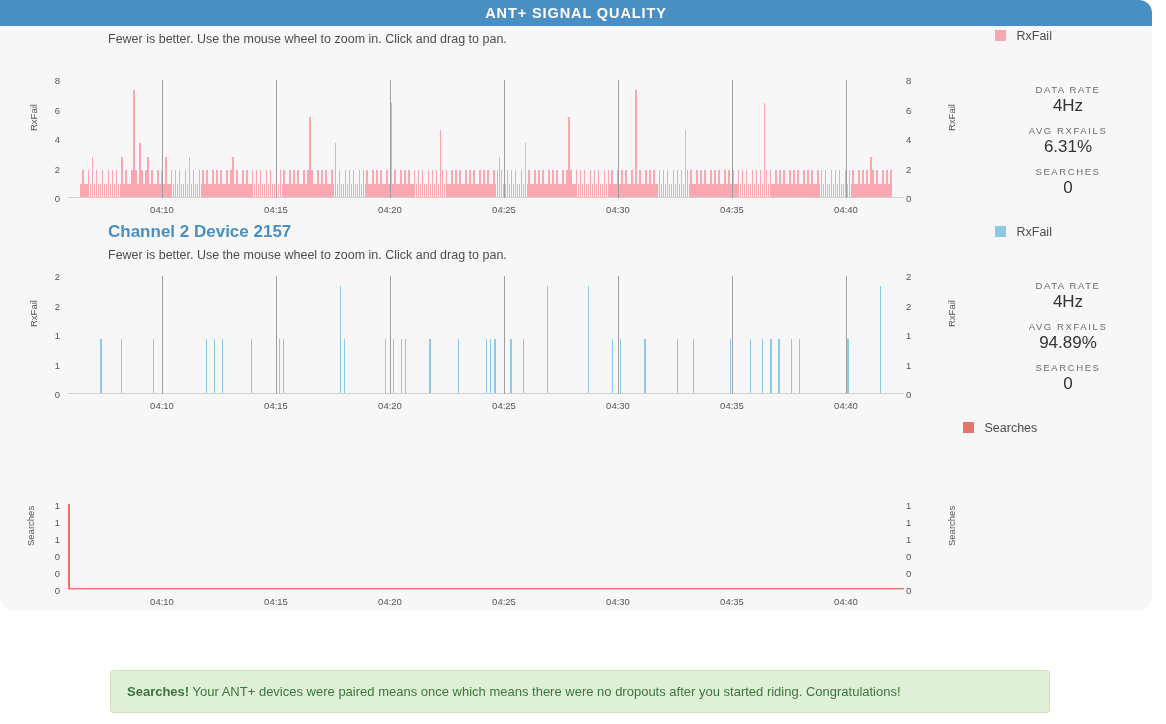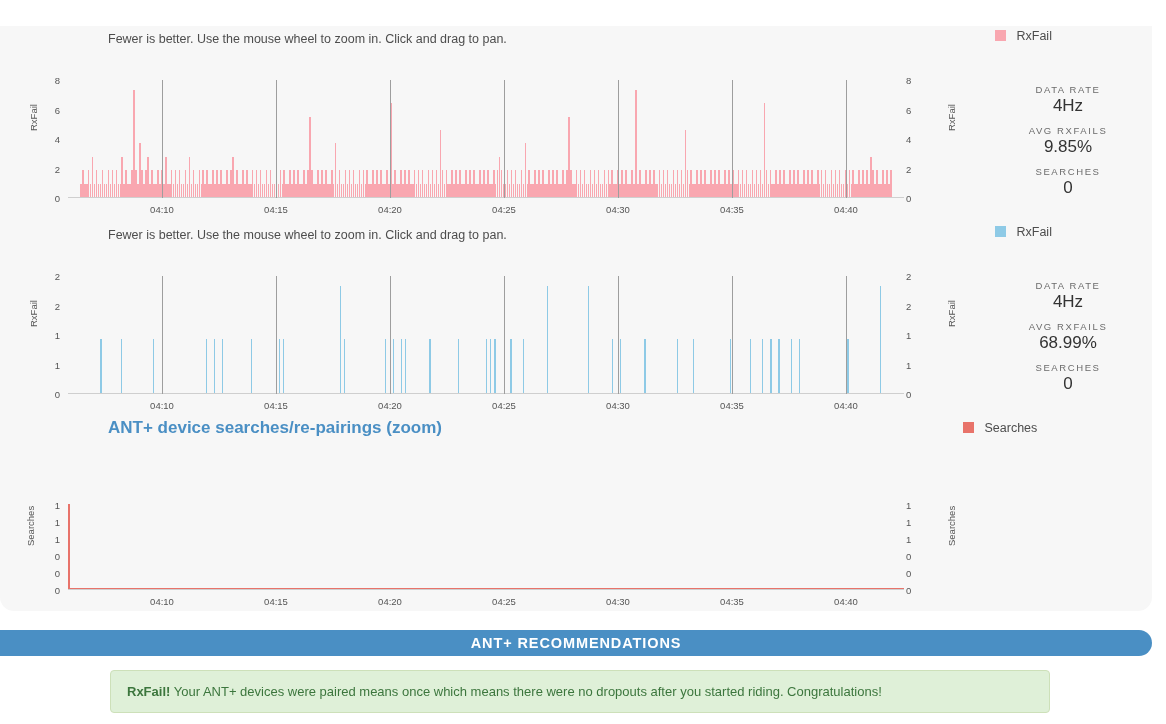--- a/index.html
+++ b/index.html
@@ -126,20 +126,23 @@
     font-size: 13px;
     padding: 13px 16px;
   }
   .rec-box b { font-weight: bold; }
 </style>
 </head>
 <body>
 
 <div class="page">
 
+  <div class="banner first" style="position:absolute;left:0;top:0;">
+    <span>ANT+ SIGNAL QUALITY</span>
+  </div>
 
   <div class="panel" style="position:absolute;left:0;top:26px;height:585px;">
 
     <div class="chart-block" style="position:absolute;left:0;top:0;width:960px;height:196px;">
       <div class="chart-sub">Fewer is better. Use the mouse wheel to zoom in. Click and drag to pan.</div>
 
       <div class="vlabel" style="left:28px;top:105px;">RxFail</div>
       <div class="vlabel" style="left:946px;top:105px;">RxFail</div>
 
       <div class="axis-left" style="left:38px;top:54px;height:118px;">
@@ -586,20 +589,21 @@
         <span class="xtick" style="left:208px;">04:15</span>
         <span class="xtick" style="left:322px;">04:20</span>
         <span class="xtick" style="left:436px;">04:25</span>
         <span class="xtick" style="left:550px;">04:30</span>
         <span class="xtick" style="left:664px;">04:35</span>
         <span class="xtick" style="left:778px;">04:40</span>
       </div>
     </div>
 
     <div class="chart-block" style="position:absolute;left:0;top:196px;width:960px;height:196px;">
+      <div class="chart-title">Channel 2 Device 2157</div>
       <div class="chart-sub">Fewer is better. Use the mouse wheel to zoom in. Click and drag to pan.</div>
 
       <div class="vlabel" style="left:28px;top:105px;">RxFail</div>
       <div class="vlabel" style="left:946px;top:105px;">RxFail</div>
 
       <div class="axis-left" style="left:38px;top:54px;height:118px;">
         <span class="ytick" style="top:0px;">2</span>
         <span class="ytick" style="top:29.5px;">2</span>
         <span class="ytick" style="top:59px;">1</span>
         <span class="ytick" style="top:88.5px;">1</span>
@@ -667,21 +671,20 @@
         <span class="xtick" style="left:208px;">04:15</span>
         <span class="xtick" style="left:322px;">04:20</span>
         <span class="xtick" style="left:436px;">04:25</span>
         <span class="xtick" style="left:550px;">04:30</span>
         <span class="xtick" style="left:664px;">04:35</span>
         <span class="xtick" style="left:778px;">04:40</span>
       </div>
     </div>
 
     <div class="chart-block" style="position:absolute;left:0;top:392px;width:960px;height:193px;">
-      <div class="chart-title">ANT+ device searches/re-pairings (zoom)</div>
 
       <div class="vlabel" style="left:25px;top:128px;">Searches</div>
       <div class="vlabel" style="left:946px;top:128px;">Searches</div>
 
       <div class="axis-left" style="left:38px;top:87px;height:85px;">
         <span class="ytick" style="top:0px;">1</span>
         <span class="ytick" style="top:17px;">1</span>
         <span class="ytick" style="top:34px;">1</span>
         <span class="ytick" style="top:51px;">0</span>
         <span class="ytick" style="top:68px;">0</span>
@@ -713,44 +716,41 @@
   </div>
 
   <div class="legend" style="left:995px;top:29px;">
     <span class="swatch" style="background:#f9a7b0;"></span>
     <span>RxFail</span>
   </div>
   <div class="stats" style="left:993px;top:84px;">
     <div class="stat-label">DATA RATE</div>
     <div class="stat-value">4Hz</div>
     <div class="stat-label">AVG RXFAILS</div>
-    <div class="stat-value">9.85%</div>
+    <div class="stat-value">6.31%</div>
     <div class="stat-label">SEARCHES</div>
     <div class="stat-value">0</div>
   </div>
 
   <div class="legend" style="left:995px;top:225px;">
     <span class="swatch" style="background:#8ecae6;"></span>
     <span>RxFail</span>
   </div>
   <div class="stats" style="left:993px;top:280px;">
     <div class="stat-label">DATA RATE</div>
     <div class="stat-value">4Hz</div>
     <div class="stat-label">AVG RXFAILS</div>
-    <div class="stat-value">68.99%</div>
+    <div class="stat-value">94.89%</div>
     <div class="stat-label">SEARCHES</div>
     <div class="stat-value">0</div>
   </div>
 
   <div class="legend" style="left:963px;top:421px;">
     <span class="swatch" style="background:#e8736a;"></span>
     <span>Searches</span>
   </div>
 
-  <div class="banner" style="position:absolute;left:0;top:630px;border-radius:0 13px 13px 0;">
-    <span>ANT+ RECOMMENDATIONS</span>
+
+  <div class="rec-box">
+    <b>Searches!</b><span> Your ANT+ devices were paired means once which means there were no dropouts after you started riding. Congratulations!</span>
   </div>
 
-  <div class="rec-box">
-    <b>RxFail!</b><span> Your ANT+ devices were paired means once which means there were no dropouts after you started riding. Congratulations!</span>
-  </div>
-
 </div>
 
 </body></html>

